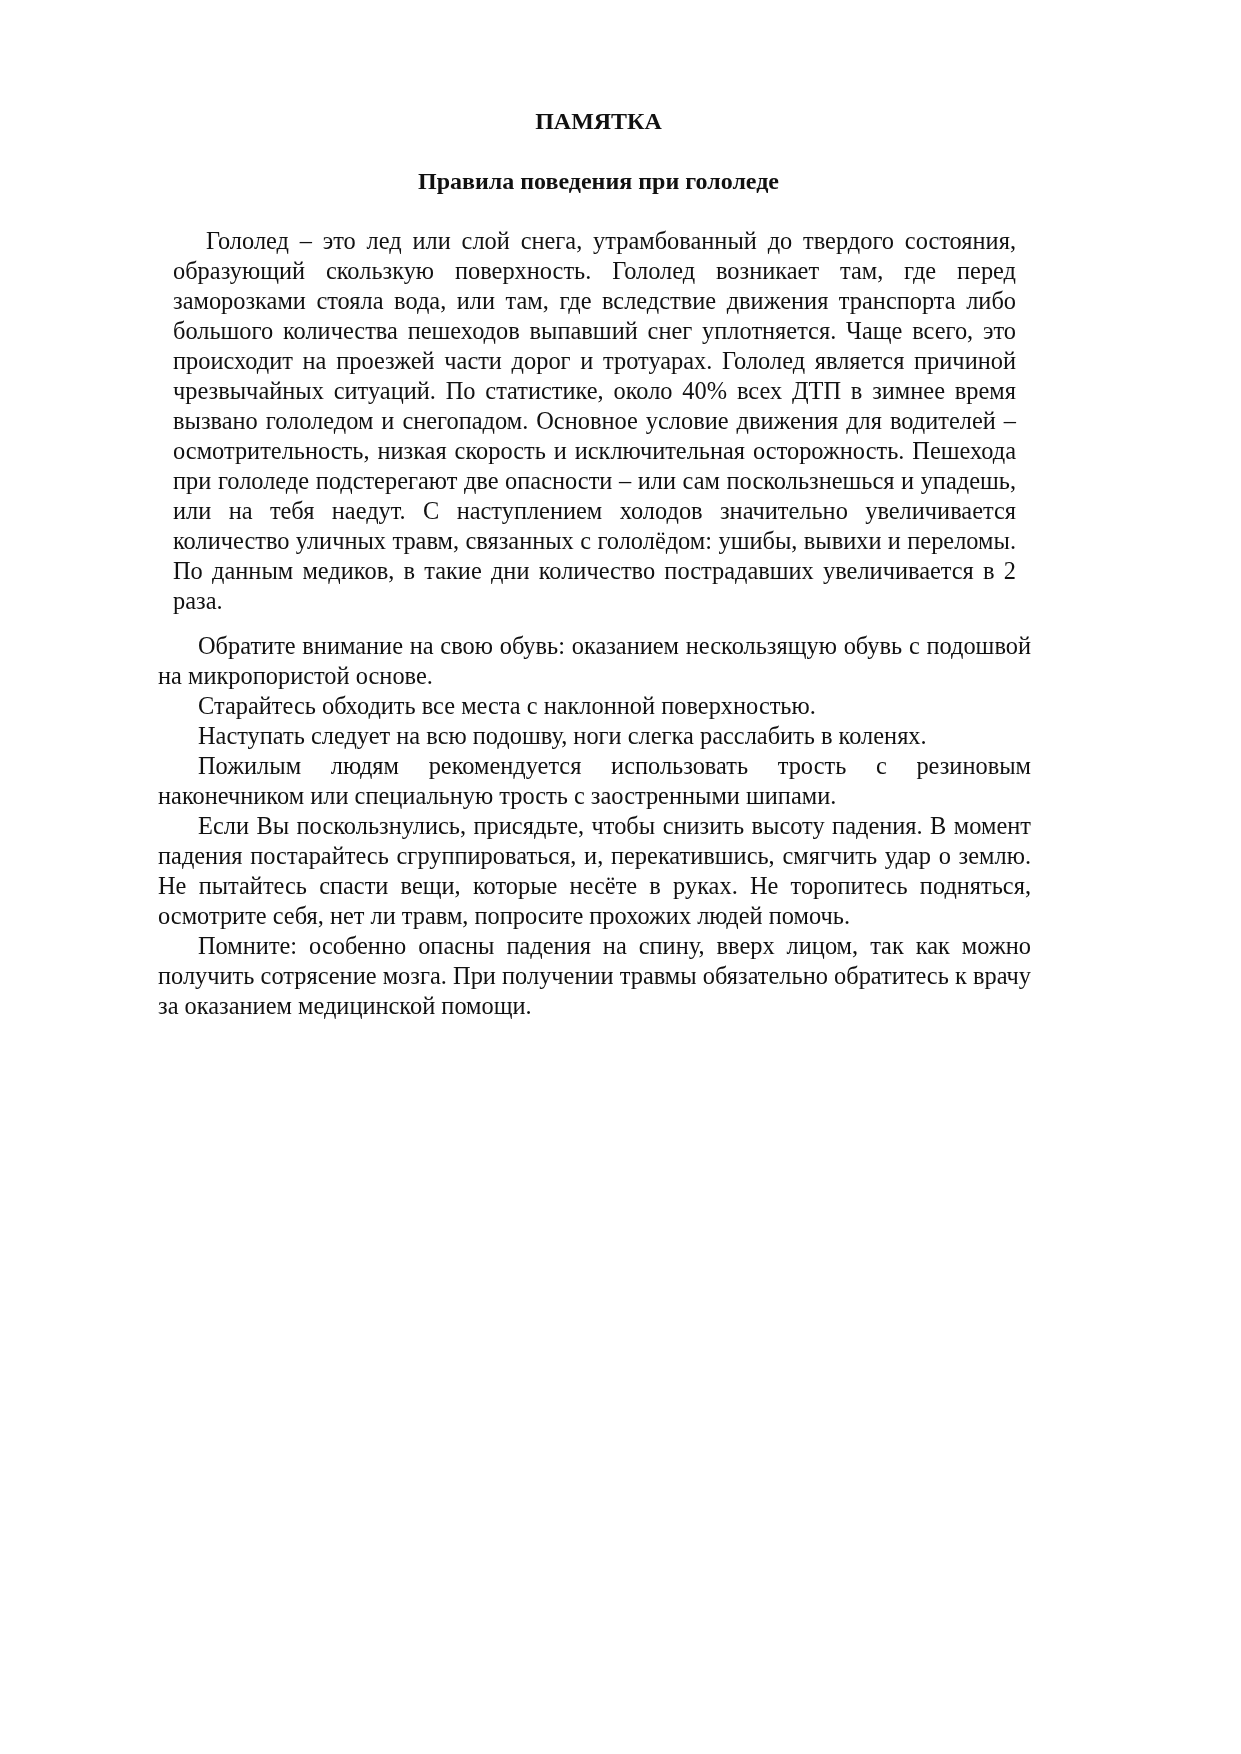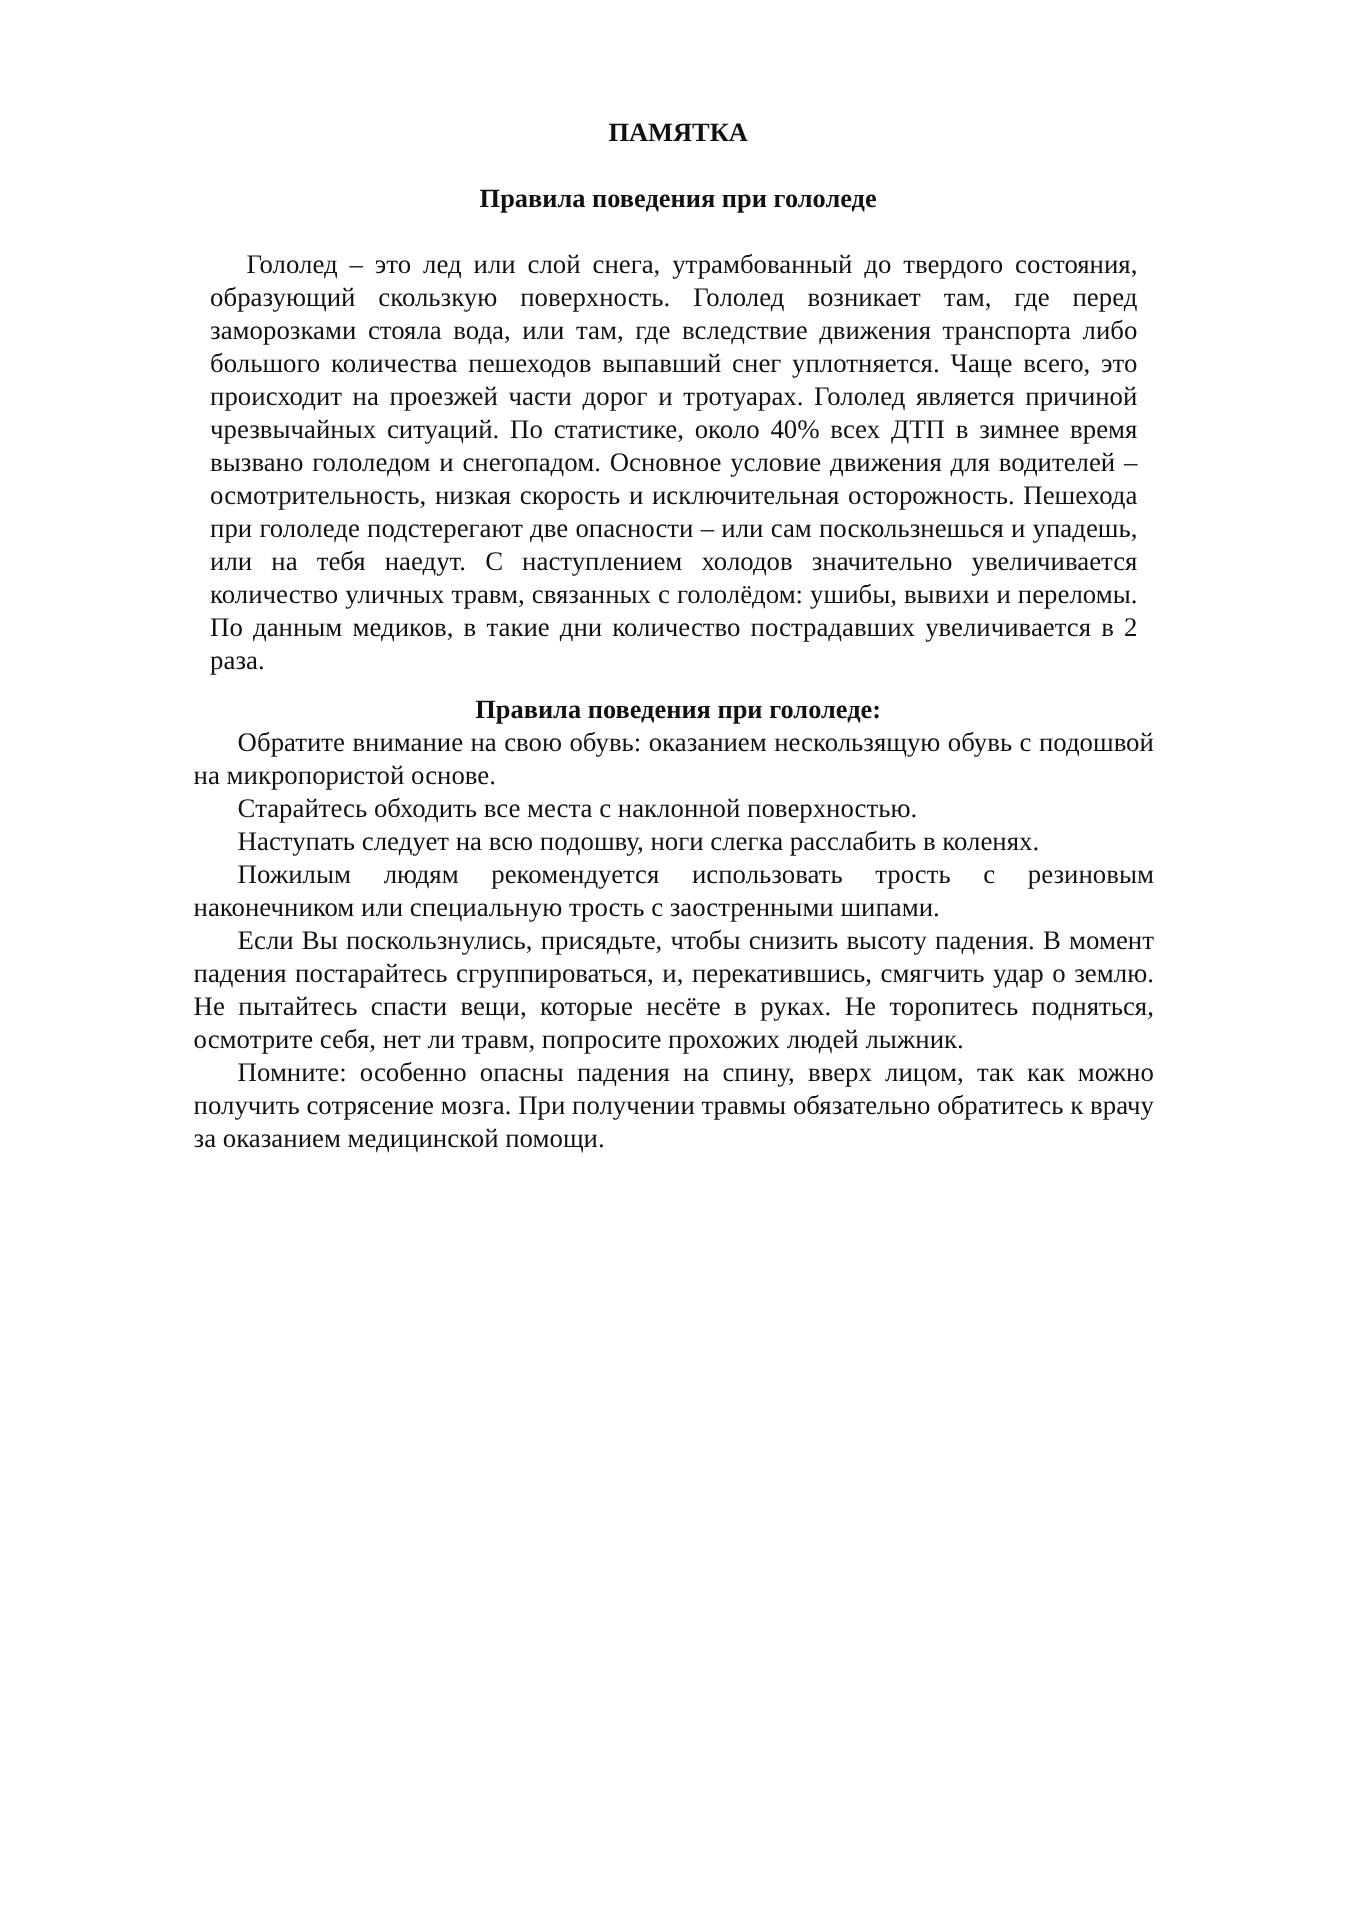--- a/index.html
+++ b/index.html
@@ -6,21 +6,21 @@
     body {
       width: 1241px;
       height: 1754px;
       position: relative;
       overflow: hidden;
       font-family: "Liberation Serif", "DejaVu Serif", serif;
       color: #111111;
     }
     .page {
       position: absolute;
-      left: 176px;
+      left: 158px;
       top: 106px;
       width: 873px;
     }
     .title {
       text-align: center;
       font-weight: bold;
       font-size: 24px;
       line-height: 30px;
       margin: 0 0 30px 0;
       padding-left: 8px;
@@ -57,20 +57,19 @@
     }
     .rule.indent-short { text-indent: 6px; }
   </style>
 </head>
 <body>
 
 <div class="page">
   <h1 class="title">ПАМЯТКА</h1>
   <h2 class="subtitle">Правила поведения при гололеде</h2>
   <p class="intro">Гололед – это лед или слой снега, утрамбованный до твердого состояния, образующий скользкую поверхность. Гололед возникает там, где перед заморозками стояла вода, или там, где вследствие движения транспорта либо большого количества пешеходов выпавший снег уплотняется. Чаще всего, это происходит на проезжей части дорог и тротуарах. Гололед является причиной чрезвычайных ситуаций. По статистике, около 40% всех ДТП в зимнее время вызвано гололедом и снегопадом. Основное условие движения для водителей – осмотрительность, низкая скорость и исключительная осторожность. Пешехода при гололеде подстерегают две опасности – или сам поскользнешься и упадешь, или на тебя наедут. С наступлением холодов значительно увеличивается количество уличных травм, связанных с гололёдом: ушибы, вывихи и переломы. По данным медиков, в такие дни количество пострадавших увеличивается в 2 раза.</p>
-  <h3 class="rules-heading">Правила поведения при гололеде:</h3>
   <p class="rule">Обратите внимание на свою обувь: оказанием нескользящую обувь с подошвой на микропористой основе.</p>
   <p class="rule">Старайтесь обходить все места с наклонной поверхностью.</p>
   <p class="rule">Наступать следует на всю подошву, ноги слегка расслабить в коленях.</p>
   <p class="rule">Пожилым людям рекомендуется использовать трость с резиновым наконечником или специальную трость с заостренными шипами.</p>
-  <p class="rule">Если Вы поскользнулись, присядьте, чтобы снизить высоту падения. В момент падения постарайтесь сгруппироваться, и, перекатившись, смягчить удар о землю. Не пытайтесь спасти вещи, которые несёте в руках. Не торопитесь подняться, осмотрите себя, нет ли травм, попросите прохожих людей лыжник.</p>
+  <p class="rule">Если Вы поскользнулись, присядьте, чтобы снизить высоту падения. В момент падения постарайтесь сгруппироваться, и, перекатившись, смягчить удар о землю. Не пытайтесь спасти вещи, которые несёте в руках. Не торопитесь подняться, осмотрите себя, нет ли травм, попросите прохожих людей помочь.</p>
   <p class="rule">Помните: особенно опасны падения на спину, вверх лицом, так как можно получить сотрясение мозга. При получении травмы обязательно обратитесь к врачу за оказанием медицинской помощи.</p>
 </div>
 
 </body></html>

